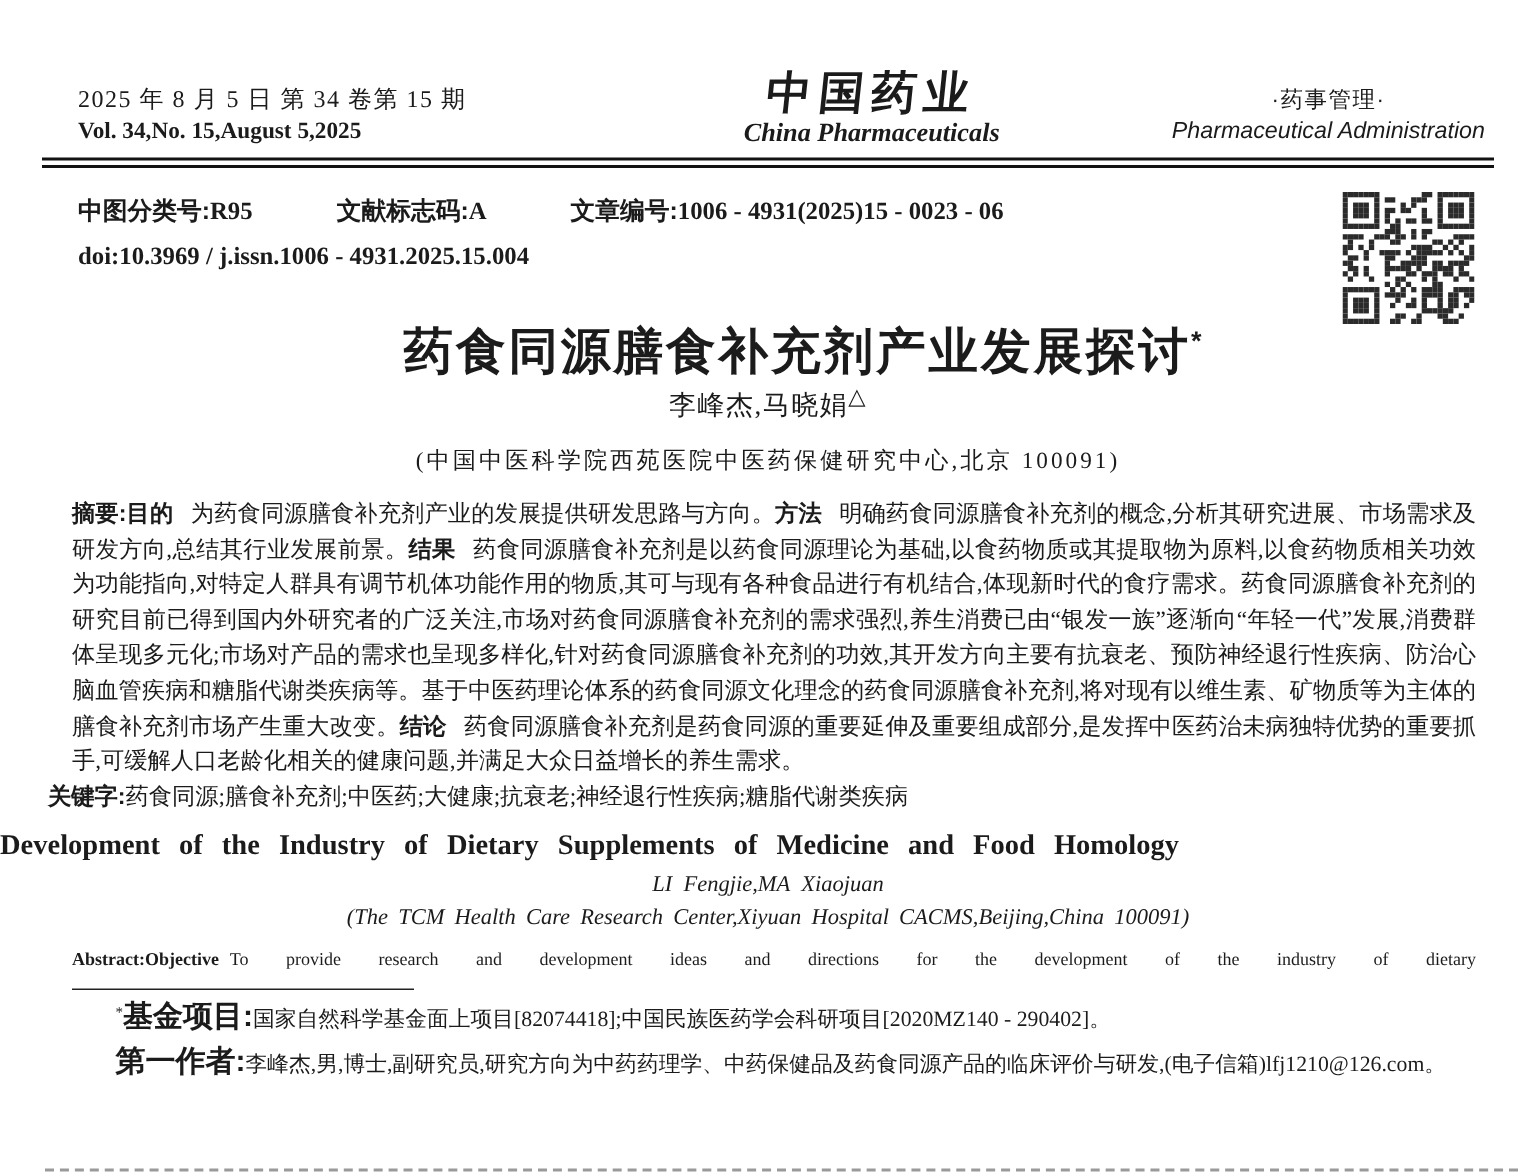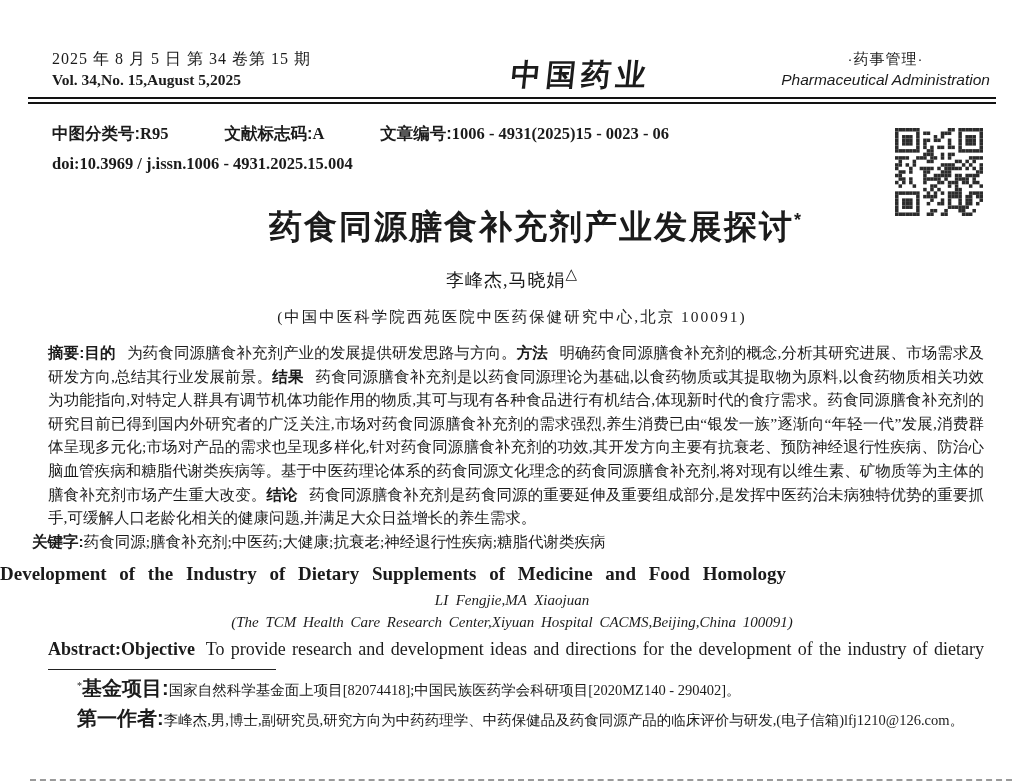--- a/index.html
+++ b/index.html
@@ -26,52 +26,53 @@
   .rule-double{margin:0 28px;height:3px;border-top:2.5px solid #121212;border-bottom:2px solid #121212;}
   
   .meta{padding:14px 52px 0 52px;font-size:16.5px;font-weight:bold;line-height:30px;}
   .meta-row1{display:flex;gap:56px;}
   .meta b{font-family:"Liberation Sans",sans-serif;}
   .qr{position:absolute;left:895px;top:128px;width:88px;height:88px;}
   
   .title-cn{margin-top:20px;text-align:center;font-family:"Liberation Sans",sans-serif;
             font-weight:bold;font-size:33px;letter-spacing:2px;line-height:42px;padding-left:48px;}
   .title-cn sup{font-size:18px;}
-  .authors-cn{margin-top:17px;text-align:center;font-size:18px;letter-spacing:1px;}
+  .authors-cn{text-align:center;font-size:18px;letter-spacing:1px;}
   .affil-cn{margin-top:15px;text-align:center;font-size:15.5px;letter-spacing:2px;}
   
   .abs{margin:13px 40px 0 48px;font-size:15.5px;line-height:23.6px;text-align:justify;}
   .seg-lbl{margin-right:0.75em;}
   .abs .seg-txt{}
   .keywords{margin:0 40px 0 32px;font-size:15.5px;line-height:23.6px;}
   
   .en-title{margin-top:9px;text-align:left;font-weight:bold;font-size:19px;
             word-spacing:0.42em;line-height:24px;}
   .en-authors{margin-top:6px;text-align:center;font-style:italic;font-size:15px;word-spacing:0.25em;}
   .en-affil{margin-top:5px;text-align:center;font-style:italic;font-size:15px;word-spacing:0.2em;}
-  .en-abs{margin:7px 40px 0 48px;font-size:18px;text-align:justify;text-align-last:justify;line-height:22px;}
+  .en-abs{margin:7px 40px 0 48px;font-size:12px;text-align:justify;text-align-last:justify;line-height:22px;}
   .en-abs .albl{font-weight:bold;margin-right:0.6em;}
   
   .foot-rule{margin:9px 0 3px 48px;width:228px;border-top:1.5px solid #222;}
   .footnotes{margin:0 40px 0 48px;font-size:14.5px;line-height:26px;text-align:justify;}
   .fn{margin:0;text-indent:2em;}
   .fn .lbl{font-size:20px;}
   .fn-marker{font-size:10px;}
   .dashed{position:absolute;left:30px;right:12px;bottom:3px;border-top:2px dashed #9a9a9a;}
 </style>
 </head>
 <body>
 
 <div class="header">
   <div class="hdr-left">
     <div class="cn">2025 年 8 月 5 日  第 34 卷第 15 期</div>
     <div class="en">Vol. 34,No. 15,August 5,2025</div>
   </div>
   <div class="hdr-center">
     <div><span class="logo-cn">中国药业</span></div>
+    <div class="logo-en">China Pharmaceuticals</div>
   </div>
   <div class="hdr-right">
     <div class="sec-cn">·药事管理·</div>
     <div class="sec-en">Pharmaceutical  Administration</div>
   </div>
 </div>
 
 <div class="rule-double"></div>
 
 <div class="meta">

